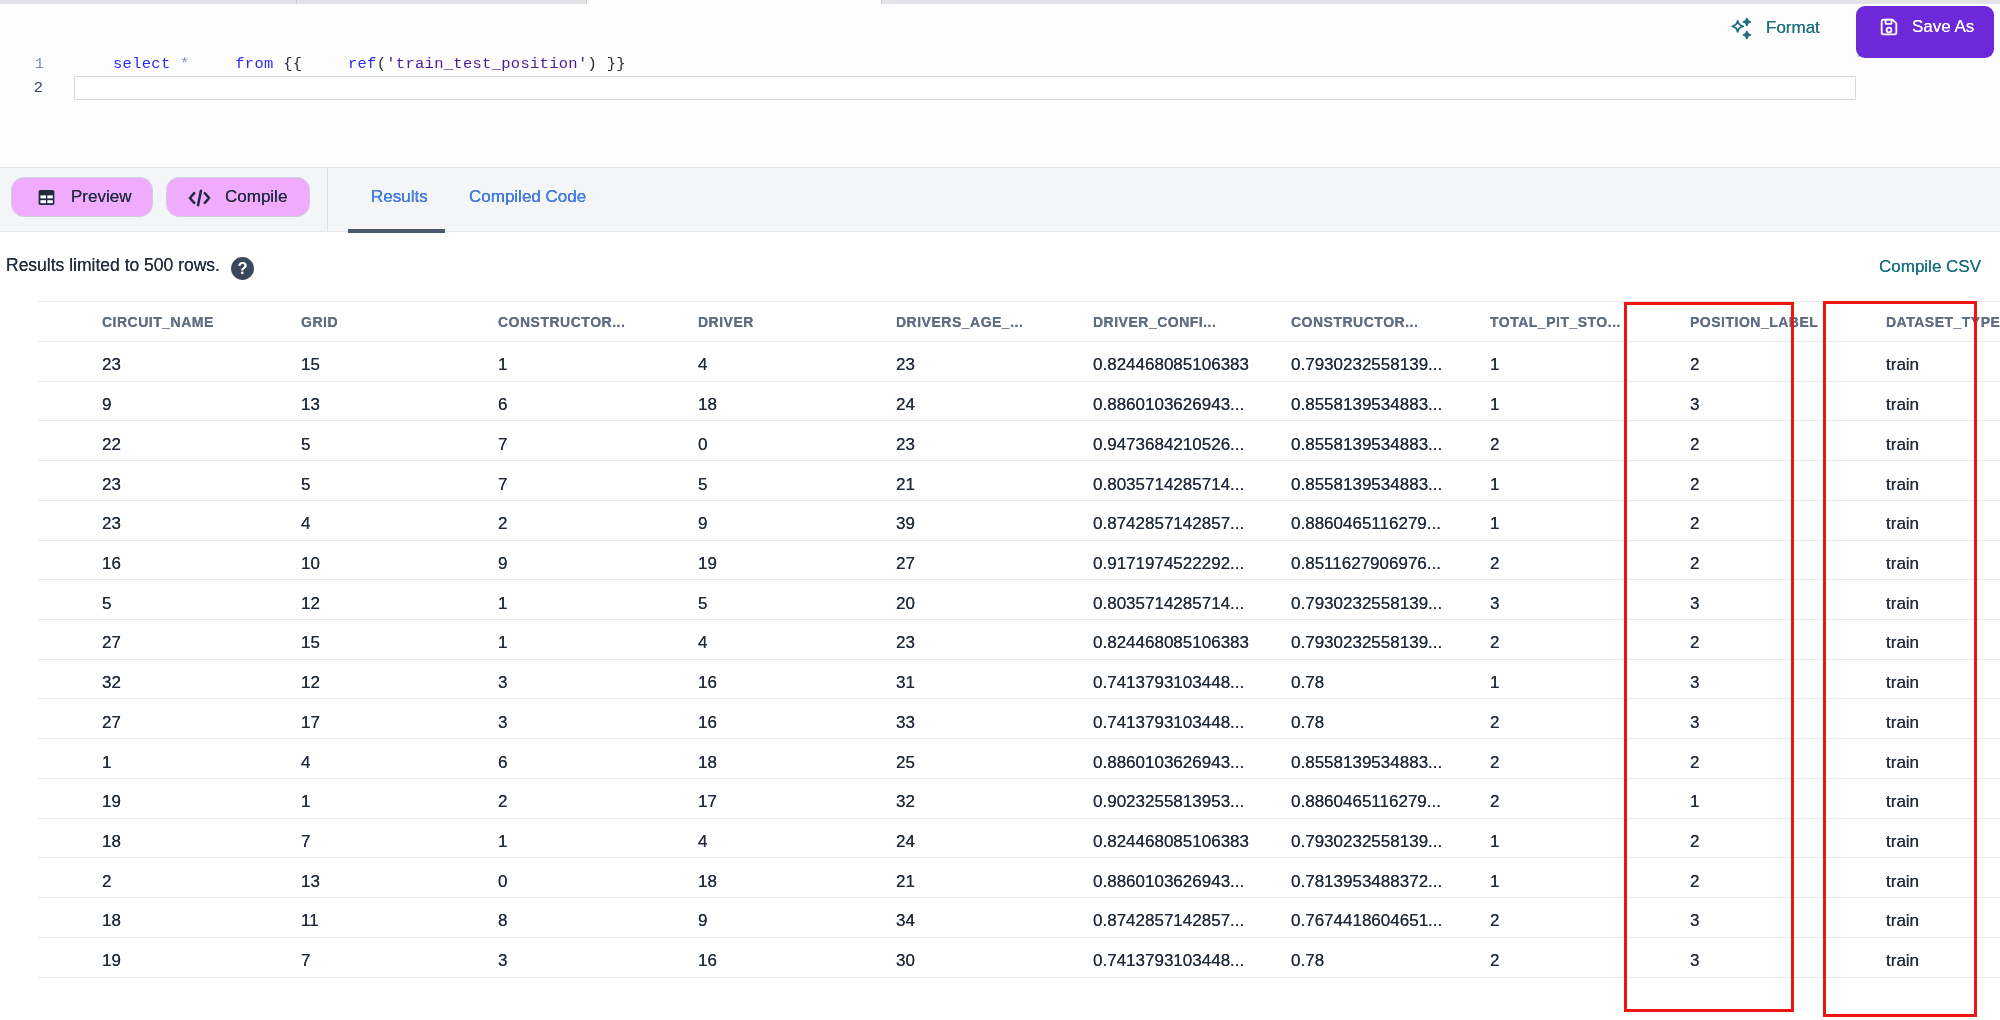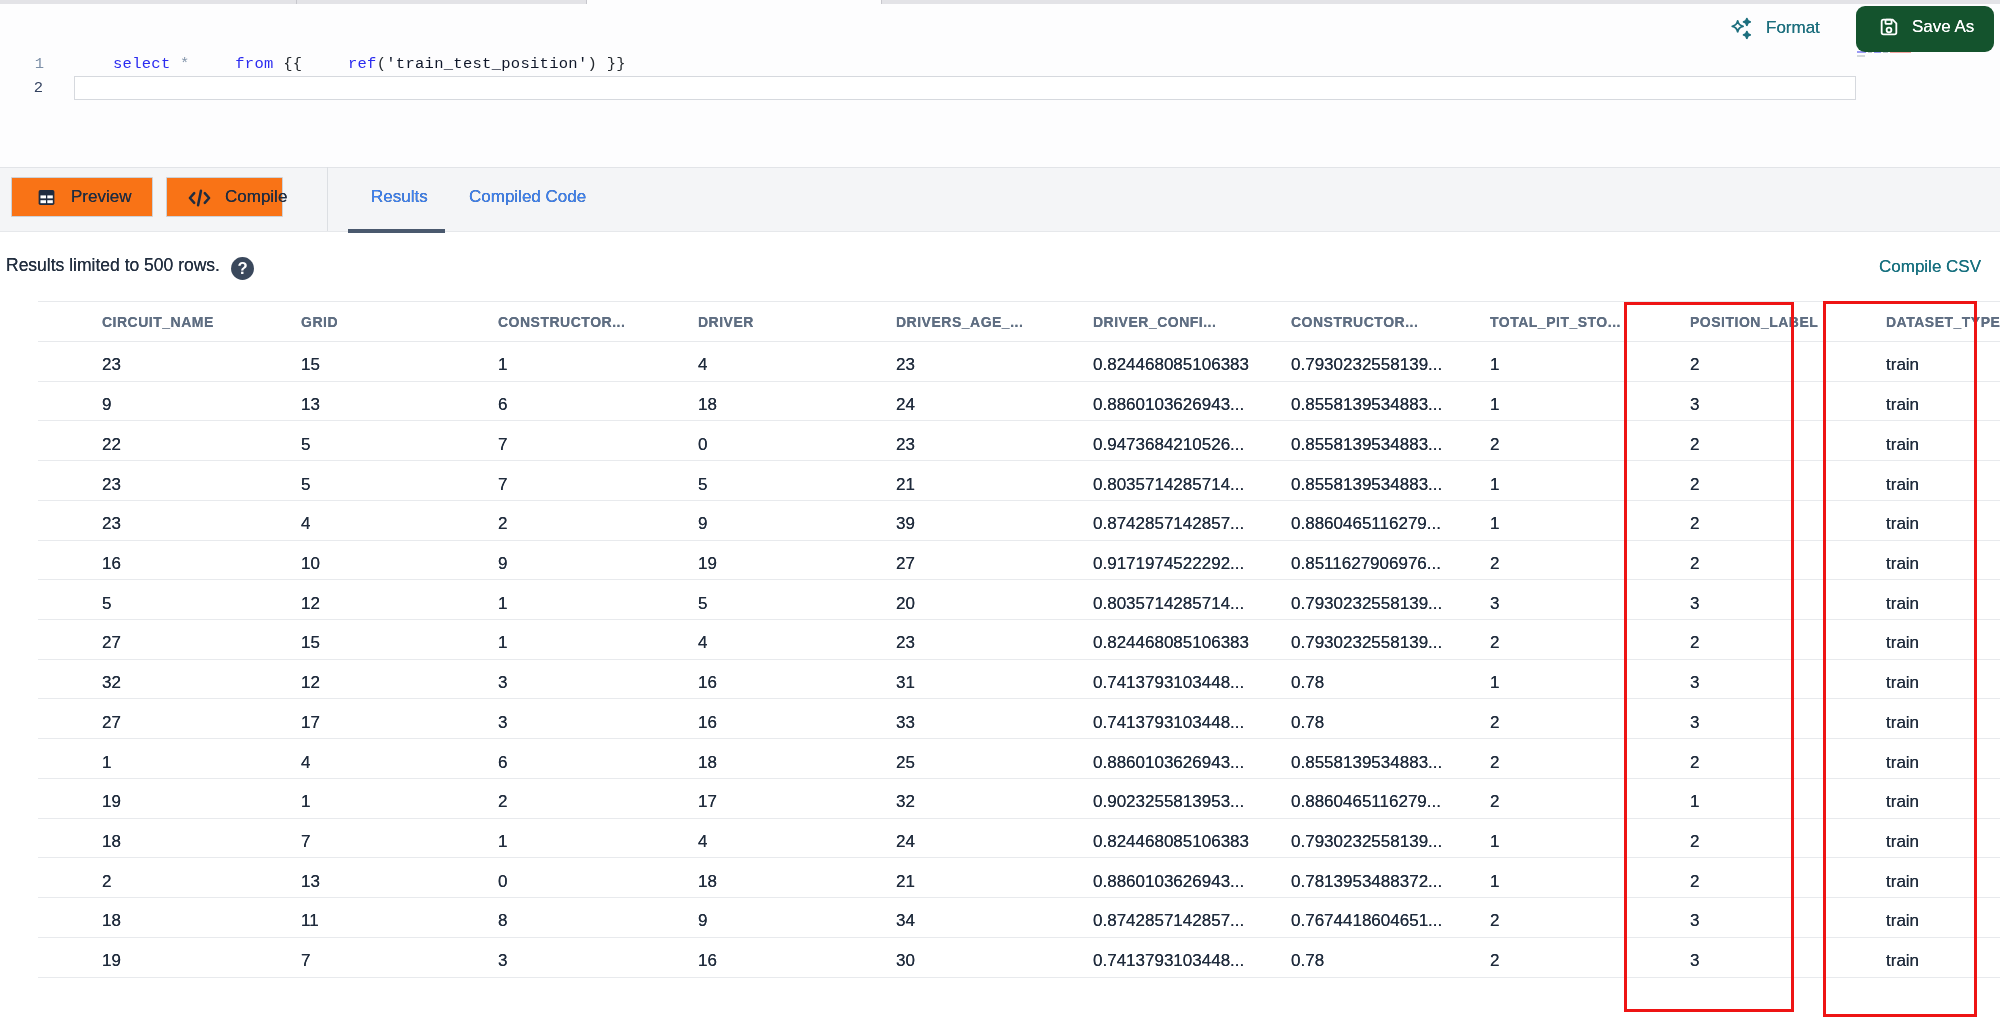--- a/index.html
+++ b/index.html
@@ -14,40 +14,40 @@
 
 #editor { position:absolute; left:0; top:4px; width:2000px; height:163px; background:#fdfdfe; }
 #gutter1 { position:absolute; left:30px; top:52px; width:14px; height:24px; line-height:24px;
   font-family:"Liberation Mono", monospace; font-size:15.5px; color:#7d90a8; text-align:right; }
 #gutter2 { position:absolute; left:29px; top:76px; width:14px; height:24px; line-height:24px;
   font-family:"Liberation Mono", monospace; font-size:15.5px; color:#32415f; text-align:right; }
 #codeline1 { position:absolute; left:77px; top:52px; height:24px; line-height:24px;
   font-family:"Liberation Mono", monospace; font-size:15.5px; letter-spacing:0.28px; color:#24292e; white-space:pre; }
 .kw { color:#2b2bf0;margin-left:36px; }
 .op { color:#8093a9; }
-.str { color:#0f172a; }
+.str { color:#4c1d95; }
 #curline { position:absolute; left:74px; top:76px; width:1782px; height:24px;
   background:#fff; border:1px solid #d6d9de; }
 #minimap { position:absolute; left:1857px; top:51px; width:52px; height:7px; }
 #minimap div { position:absolute; height:2px; }
 
 
 #fmt { position:absolute; left:1729px; top:16px; width:110px; height:26px; color:#1d6f7e; }
 #fmt span { position:absolute; left:37px; top:2px; font-size:17px; text-shadow:0 0 0.5px #1d6f7e; }
-#saveas { position:absolute; left:1856px; top:6px; width:138px; height:46px; background:#14532d;
+#saveas { position:absolute; left:1856px; top:6px; width:138px; height:52px; background:#6d28d9;
   border-radius:9px; color:#fff; }
 #saveas span { position:absolute; left:56px; top:11px; font-size:17px; text-shadow:0 0 0.5px #fff; }
 
 
 #toolbar { position:absolute; left:0; top:167px; width:2000px; height:65px; background:#f4f5f7;
   border-top:1px solid #e2e4e8; border-bottom:1px solid #e6e8eb; }
-.btn { position:absolute; top:177px; height:40px; background:#f97316; border:1px solid #ccd2d9;
-  border-radius:1px; color:#1f2c40; }
+.btn { position:absolute; top:177px; height:40px; background:#f0abfc; border:1px solid #ccd2d9;
+  border-radius:13px; color:#1f2c40; }
 #btn-preview { left:11px; width:142px; }
-#btn-compile { left:166px; width:117px; }
+#btn-compile { left:166px; width:144px; }
 .btn span { position:absolute; top:8.5px; font-size:17px; text-shadow:0 0 0.55px #1f2c40; }
 #btn-preview span { left:59px; }
 #btn-compile span { left:58px; }
 .btn svg { position:absolute; top:9px; }
 #btn-preview svg { left:24px; }
 #btn-compile svg { left:20px; }
 #tsep { position:absolute; left:327px; top:167px; width:1px; height:64px; background:#dcdfe3; }
 .tab { position:absolute; top:187px; font-size:17px; color:#3b82f6; text-shadow:0 0 0.55px #2a3749; }
 #tab-results { left:371px; }
 #tab-compiled { left:469px; }

